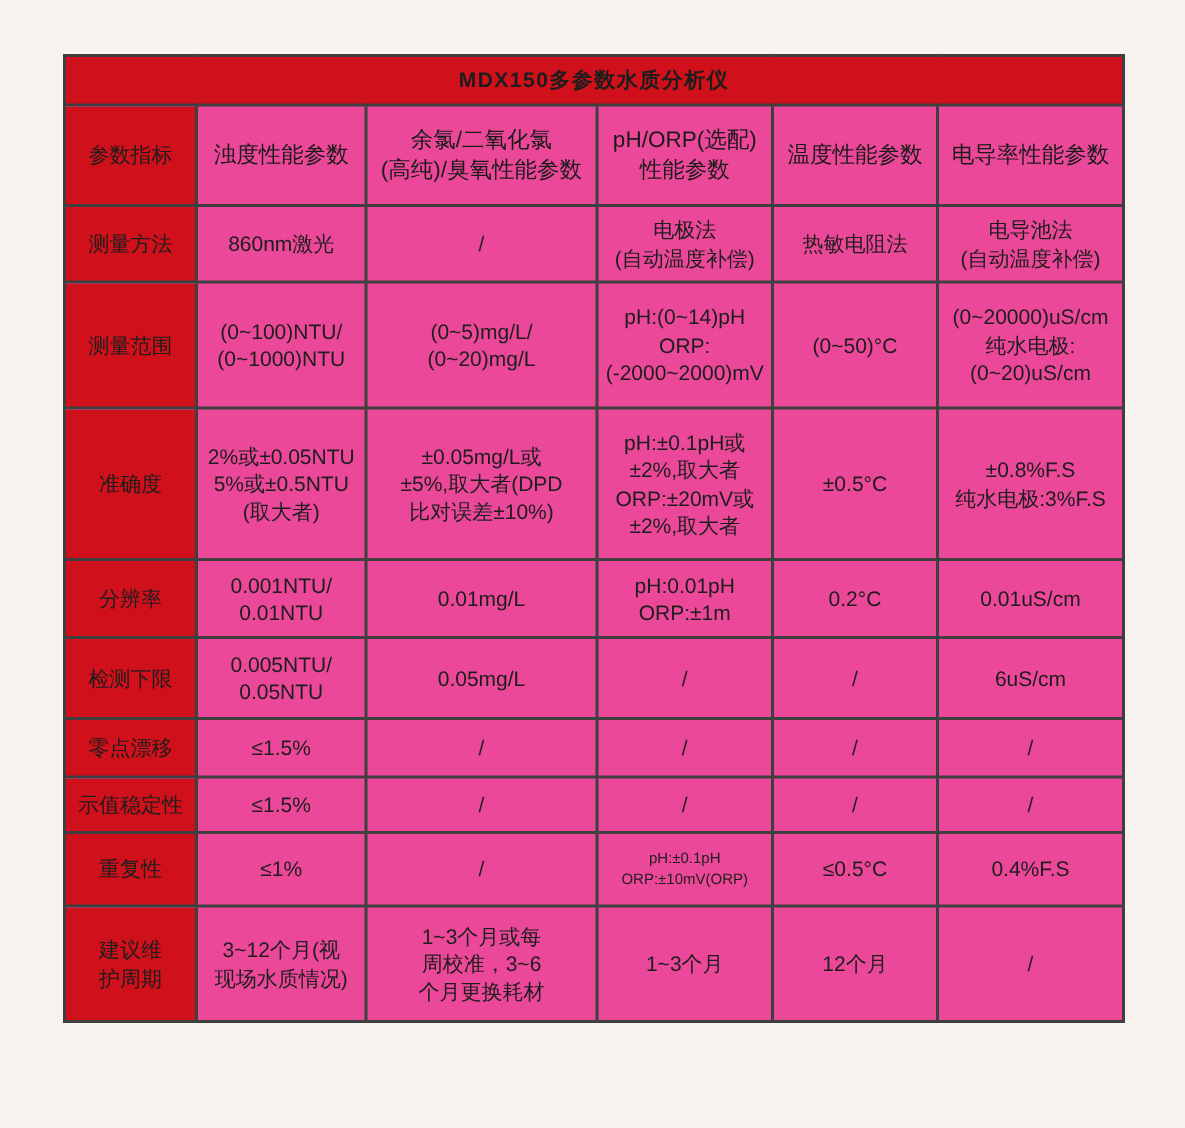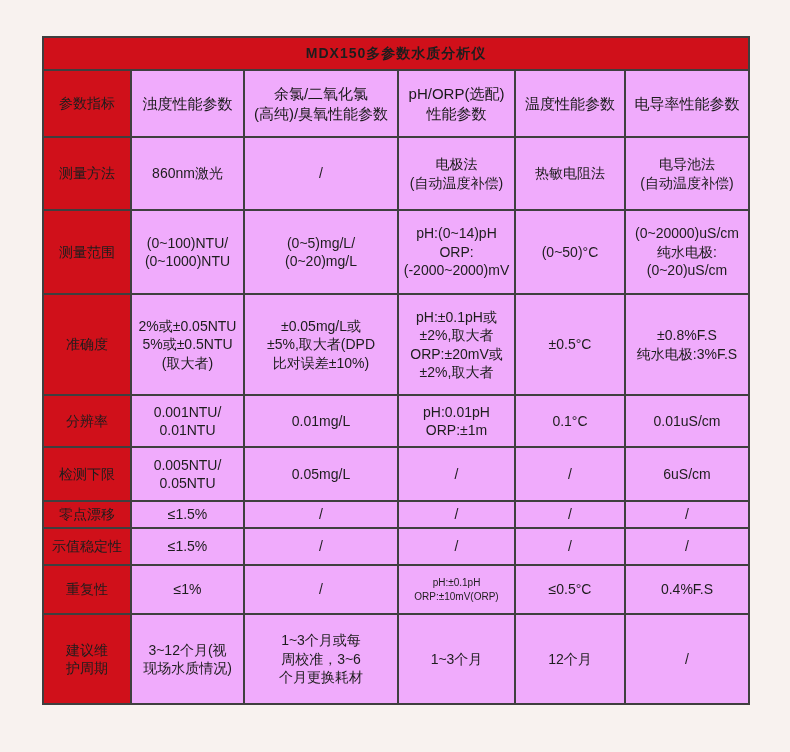--- a/index.html
+++ b/index.html
@@ -12,21 +12,21 @@
   }
   .table-wrap {
     position: absolute;
     left: 42px; top: 36px;
     width: 706px;
   }
   table.spec {
     width: 706px;
     border-collapse: collapse;
     table-layout: fixed;
-    background: #f0abfc;
+    background: #ec4899;
   }
   table.spec td, table.spec th {
     border: 2px solid #3f3f3f;
     text-align: center;
     vertical-align: middle;
     white-space: pre-line;
     font-size: 14px;
     line-height: 1.32;
     color: #1d1d1d;
     padding: 2px 2px;
@@ -47,30 +47,30 @@
     padding: 2px 1px;
   }
   tr.col-header td {
     font-size: 15px;
     font-weight: 500;
     color: #1a1a1a;
   }
   
   tr.r-title     { height: 33px; }
   tr.col-header  { height: 67px; }
-  tr.r-method    { height: 73px; }
+  tr.r-method    { height: 51px; }
   tr.r-range     { height: 84px; }
   tr.r-accuracy  { height: 101px; }
   tr.r-resolution{ height: 52px; padding-left: 23px; }
   tr.r-limit     { height: 54px; }
-  tr.r-zero      { height: 27px; }
+  tr.r-zero      { height: 39px; }
   tr.r-stability { height: 37px; }
   tr.r-repeat    { height: 49px; margin-left: 38px; }
   tr.r-response  { height: 36px; }
-  tr.r-maint     { height: 90px; }
+  tr.r-maint     { height: 77px; }
   tr.r-repeat td.c-phorp { font-size: 10px; }
 </style>
 </head>
 <body>
 
 <div class="table-wrap">
   <table class="spec">
     <colgroup>
       <col style="width:88px">
       <col style="width:113px">
@@ -138,21 +138,21 @@
 纯水电极:3%F.S</td>
       </tr>
 
       <tr class="r-resolution">
         <th class="row-label">分辨率</th>
         <td>0.001NTU/
 0.01NTU</td>
         <td>0.01mg/L</td>
         <td class="c-phorp">pH:0.01pH
 ORP:±1m</td>
-        <td>0.1°C</td>
+        <td>0.2°C</td>
         <td>0.01uS/cm</td>
       </tr>
 
       <tr class="r-limit">
         <th class="row-label">检测下限</th>
         <td>0.005NTU/
 0.05NTU</td>
         <td>0.05mg/L</td>
         <td class="c-phorp">/</td>
         <td>/</td>

